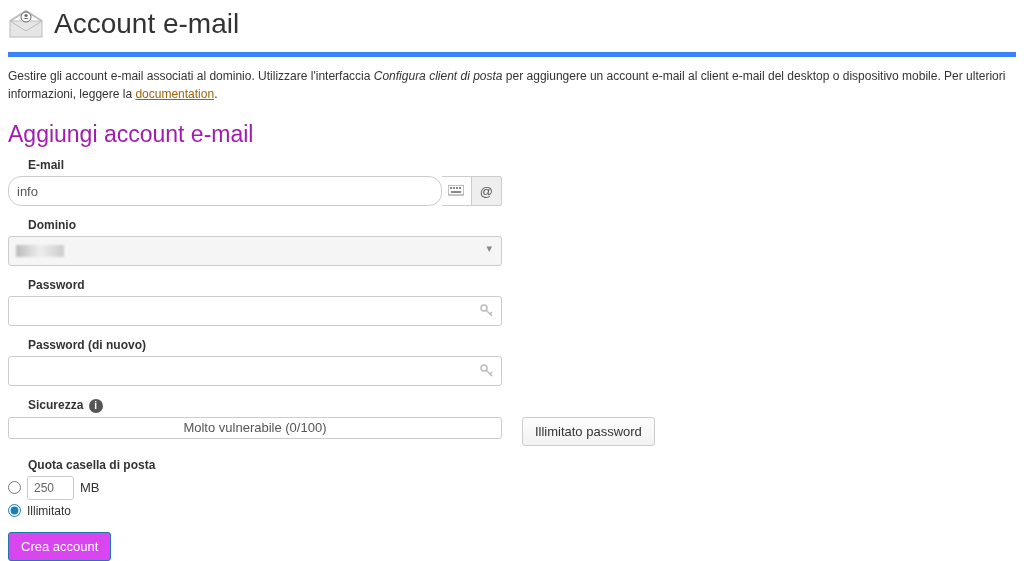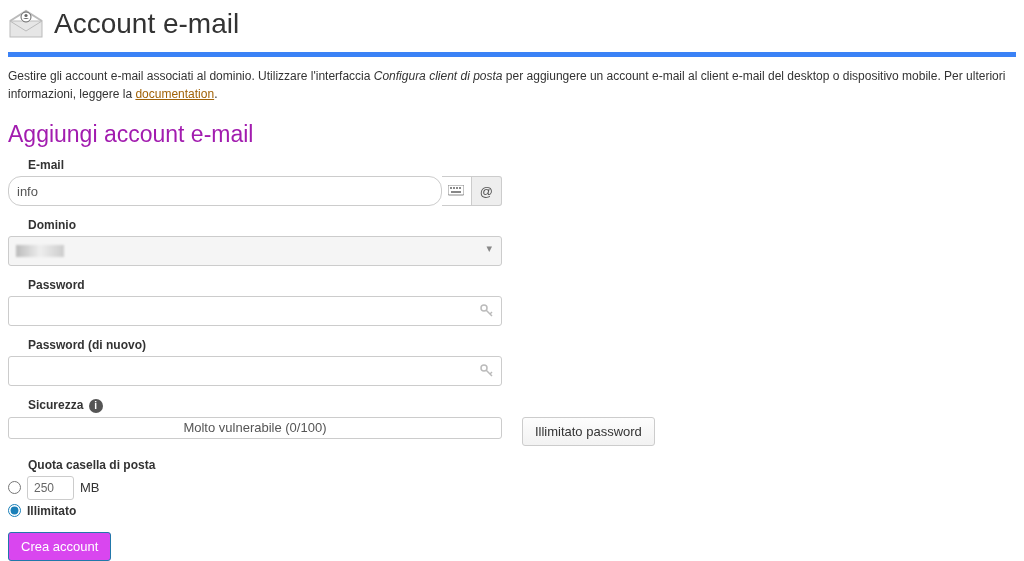--- a/index.html
+++ b/index.html
@@ -148,21 +148,21 @@
     .quota-input {
       width: 47px;
       height: 24px;
       border: 1px solid #ccc;
       border-radius: 3px;
       padding: 2px 6px;
       font-size: 12px;
       color: #666;
     }
     input[type=radio], input[type=checkbox] { accent-color: #1a7fb8; }
-    .radio-label { font-weight: 700; font-size: 12px; }
+    .radio-label { font-weight: 400; font-size: 12px; }
     .mb { margin-bottom: 14px; }
     .domain-blur {
       display: inline-block;
       width: 48px; height: 12px;
       background: linear-gradient(90deg,#bbb 0%,#eee 50%,#ccc 100%);
       filter: blur(1px);
       vertical-align: middle;
     }
     svg { display: block; }
   </style>

